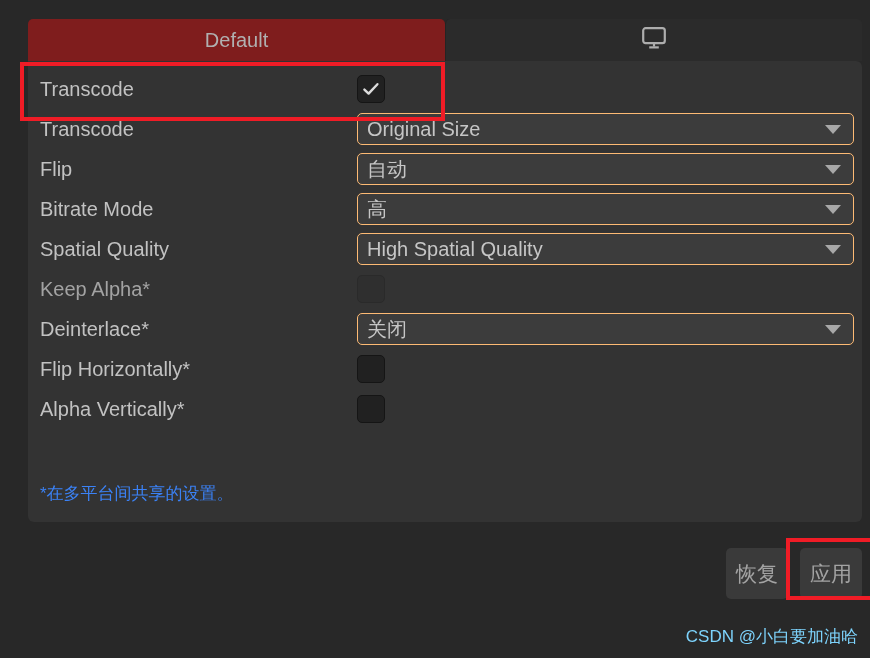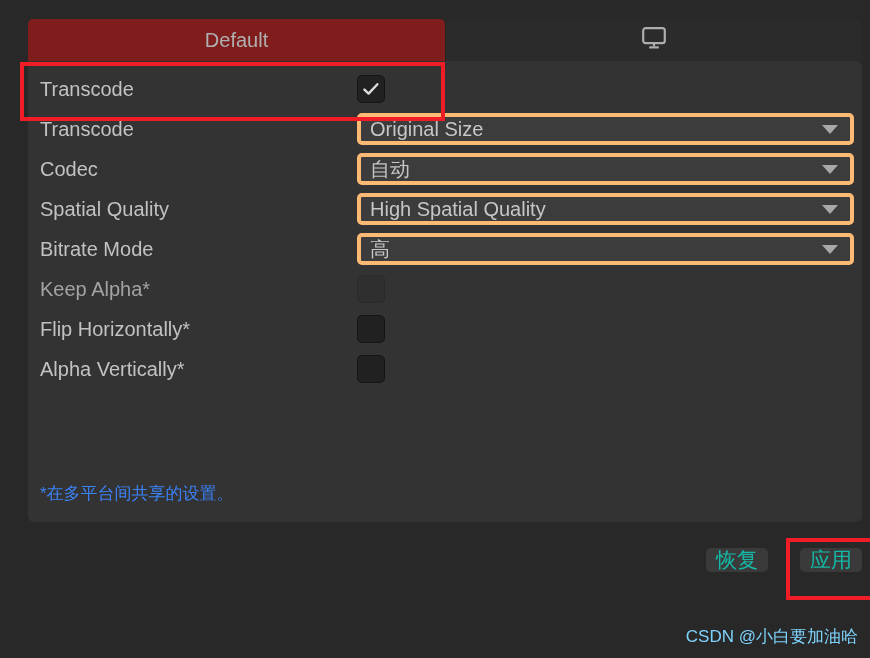--- a/index.html
+++ b/index.html
@@ -108,21 +108,21 @@
   }
 
   .cbox .tick { display: none; }
   .cbox.checked .tick { display: block; }
 
   
   .dd {
     width: 497px;
     height: 32px;
     background: #3c3c3c;
-    border: 4px solid #fdba74;
+    border: 1px solid #fdba74;
     border-radius: 5px;
     display: flex;
     align-items: center;
     padding: 0 9px;
     position: relative;
   }
 
   .dd-val {
     font-size: 20px;
     color: #c6c6c6;
@@ -156,32 +156,31 @@
   #footer {
     position: absolute;
     right: 8px;
     top: 548px;
     display: flex;
     gap: 12px;
   }
 
   .btn {
     min-width: 62px;
-    height: 24px;
+    height: 51px;
     background: #3a3a3a;
     border: none;
     border-radius: 5px;
-    color: #14b8a6;
+    color: #a3a3a3;
     font-size: 21px;
     font-family: "Liberation Sans", "DejaVu Sans", sans-serif;
     display: flex;
     align-items: center;
     justify-content: center;
     padding: 0 10px;
-    margin-left: 20px;
   }
 
   
   #watermark {
     position: absolute;
     right: 12px;
     top: 625px;
     font-size: 17px;
     color: #7dd3fc;
     white-space: nowrap;
@@ -231,58 +230,67 @@
     <span class="row-label">Transcode</span>
     <div class="ctl">
       <div class="dd">
         <span class="dd-val">Original Size</span>
         <span class="dd-arrow"></span>
       </div>
     </div>
   </div>
 
   <div class="row">
-    <span class="row-label">Codec</span>
+    <span class="row-label">Flip</span>
     <div class="ctl">
       <div class="dd">
         <span class="dd-val">自动</span>
         <span class="dd-arrow"></span>
       </div>
     </div>
   </div>
 
   <div class="row">
+    <span class="row-label">Bitrate Mode</span>
+    <div class="ctl">
+      <div class="dd">
+        <span class="dd-val">高</span>
+        <span class="dd-arrow"></span>
+      </div>
+    </div>
+  </div>
+
+  <div class="row">
     <span class="row-label">Spatial Quality</span>
     <div class="ctl">
       <div class="dd">
         <span class="dd-val">High Spatial Quality</span>
-        <span class="dd-arrow"></span>
-      </div>
-    </div>
-  </div>
-
-  <div class="row">
-    <span class="row-label">Bitrate Mode</span>
-    <div class="ctl">
-      <div class="dd">
-        <span class="dd-val">高</span>
         <span class="dd-arrow"></span>
       </div>
     </div>
   </div>
 
   <div class="row">
     <span class="row-label disabled">Keep Alpha*</span>
     <div class="ctl">
       <div class="cbox disabled">
         
       </div>
     </div>
   </div>
 
+  <div class="row">
+    <span class="row-label">Deinterlace*</span>
+    <div class="ctl">
+      <div class="dd">
+        <span class="dd-val">关闭</span>
+        <span class="dd-arrow"></span>
+      </div>
+    </div>
+  </div>
 
   <div class="row">
     <span class="row-label">Flip Horizontally*</span>
     <div class="ctl">
       <div class="cbox">
         
       </div>
     </div>
   </div>
 

